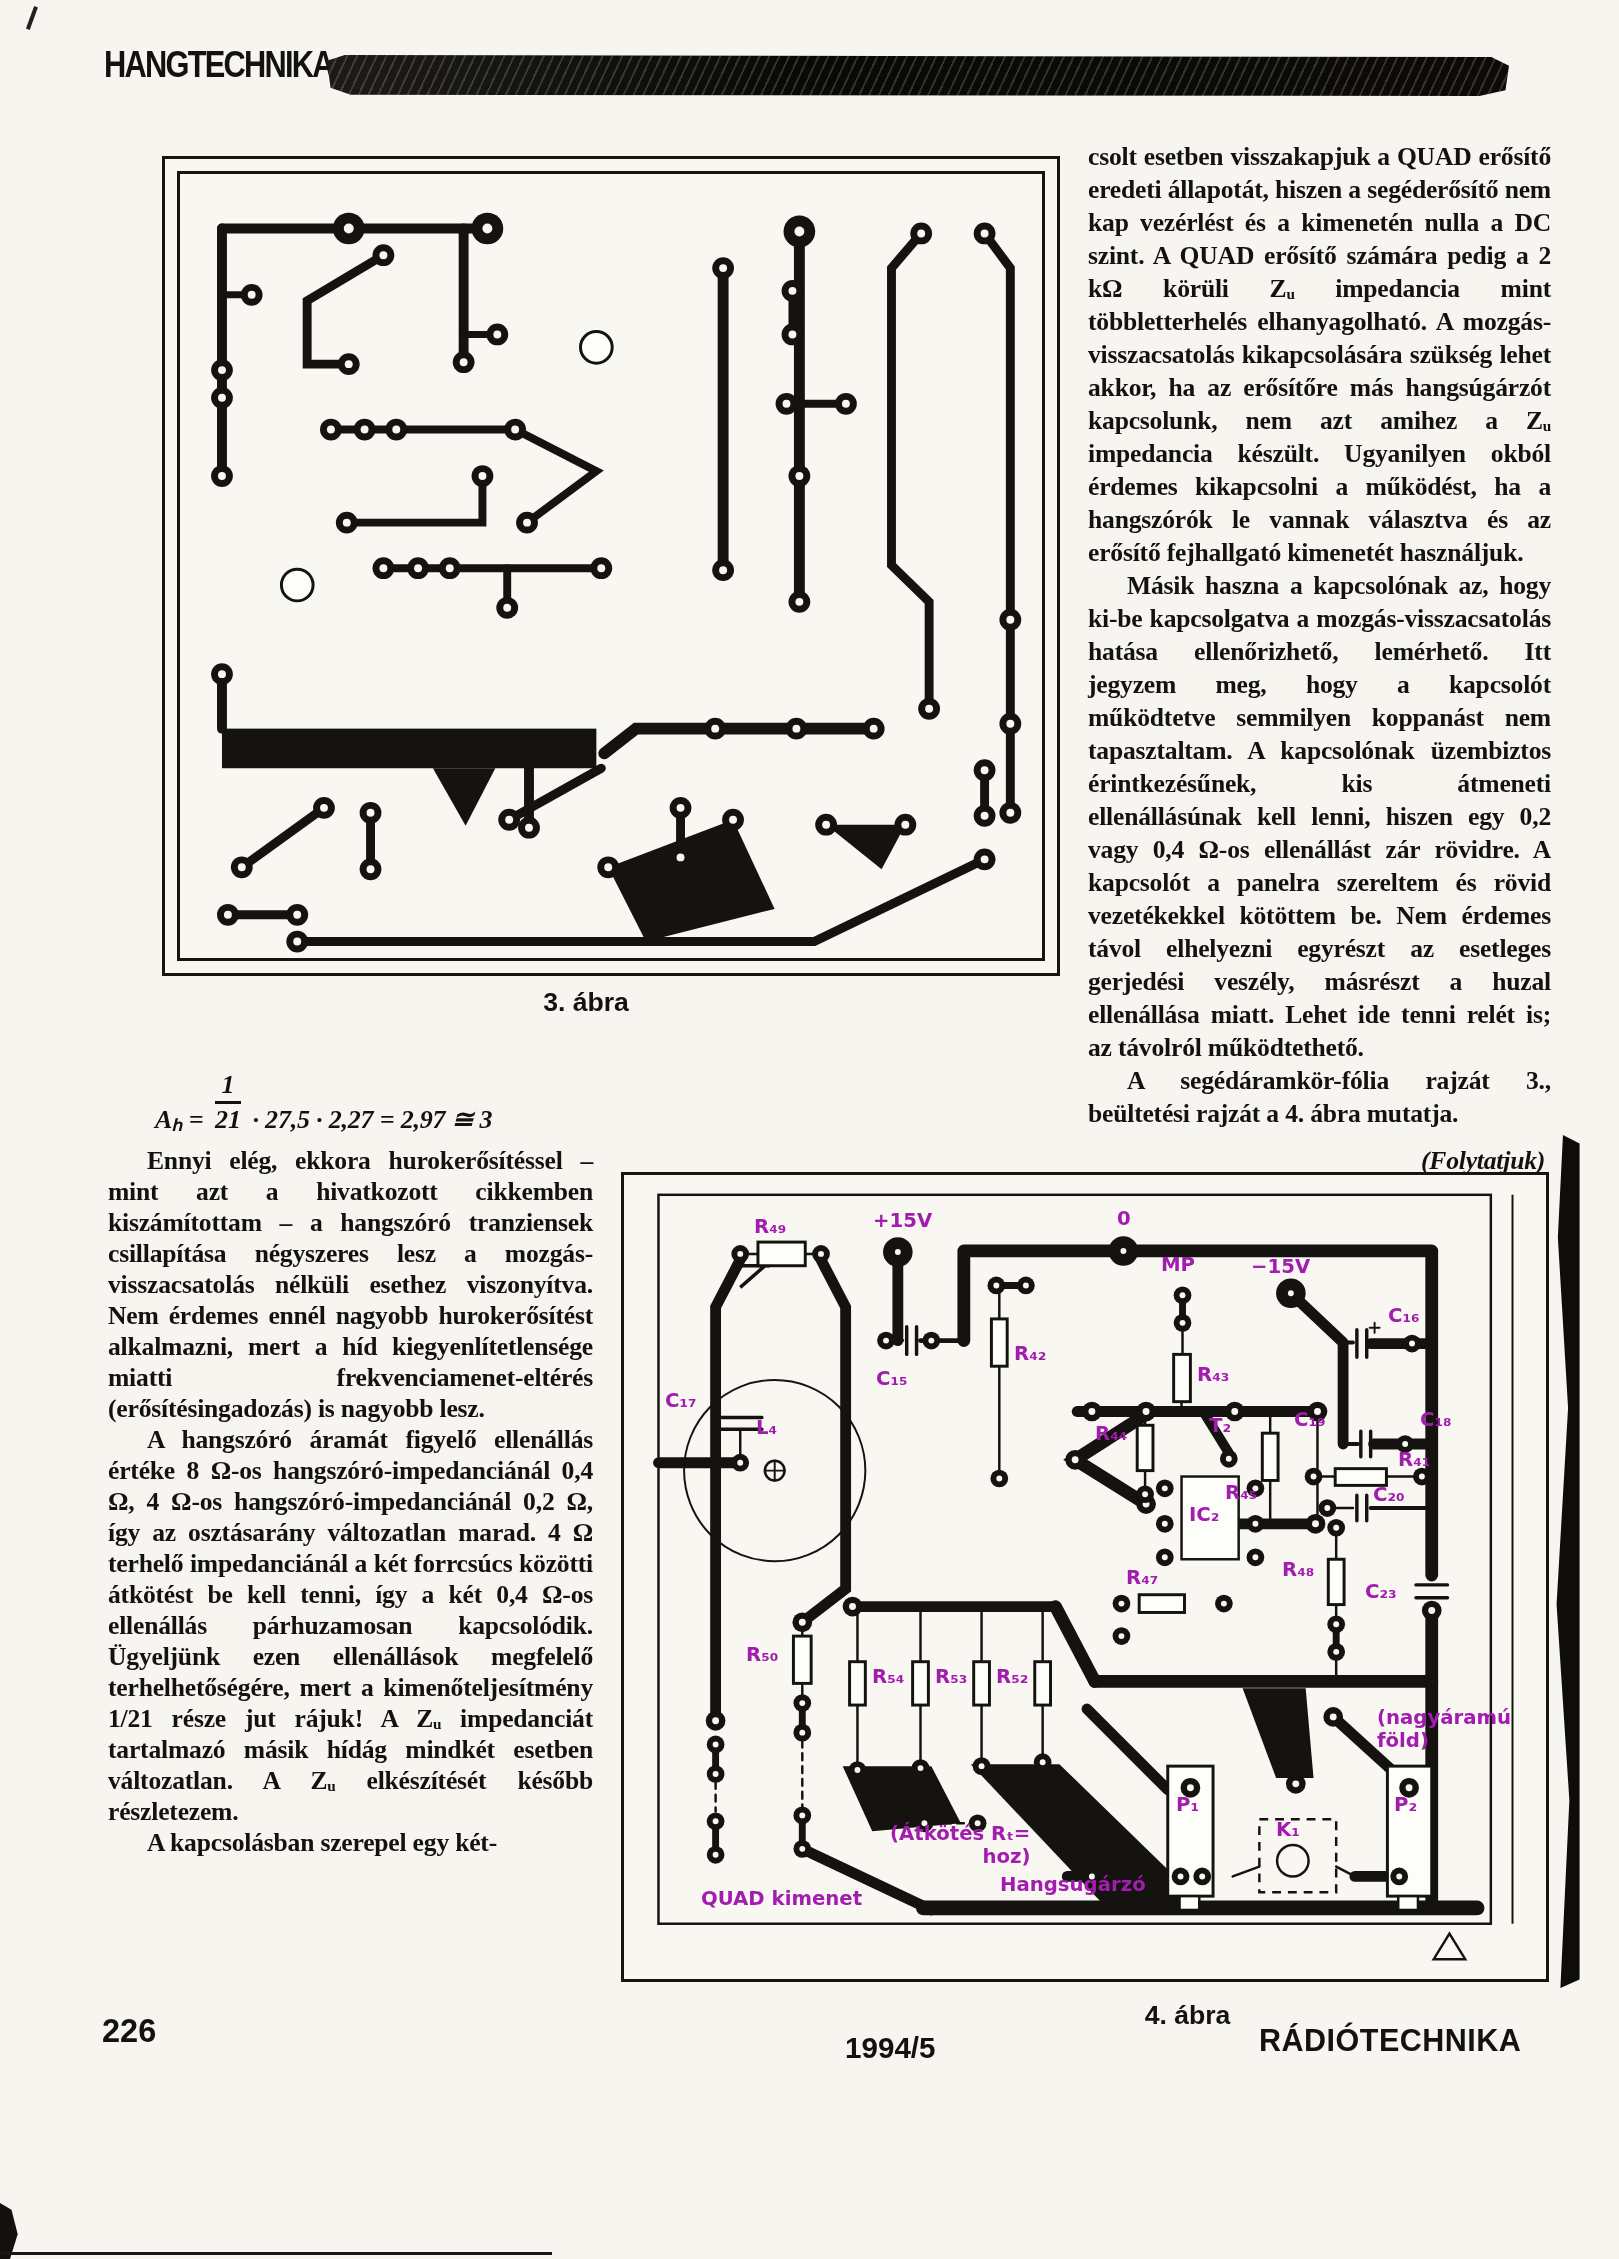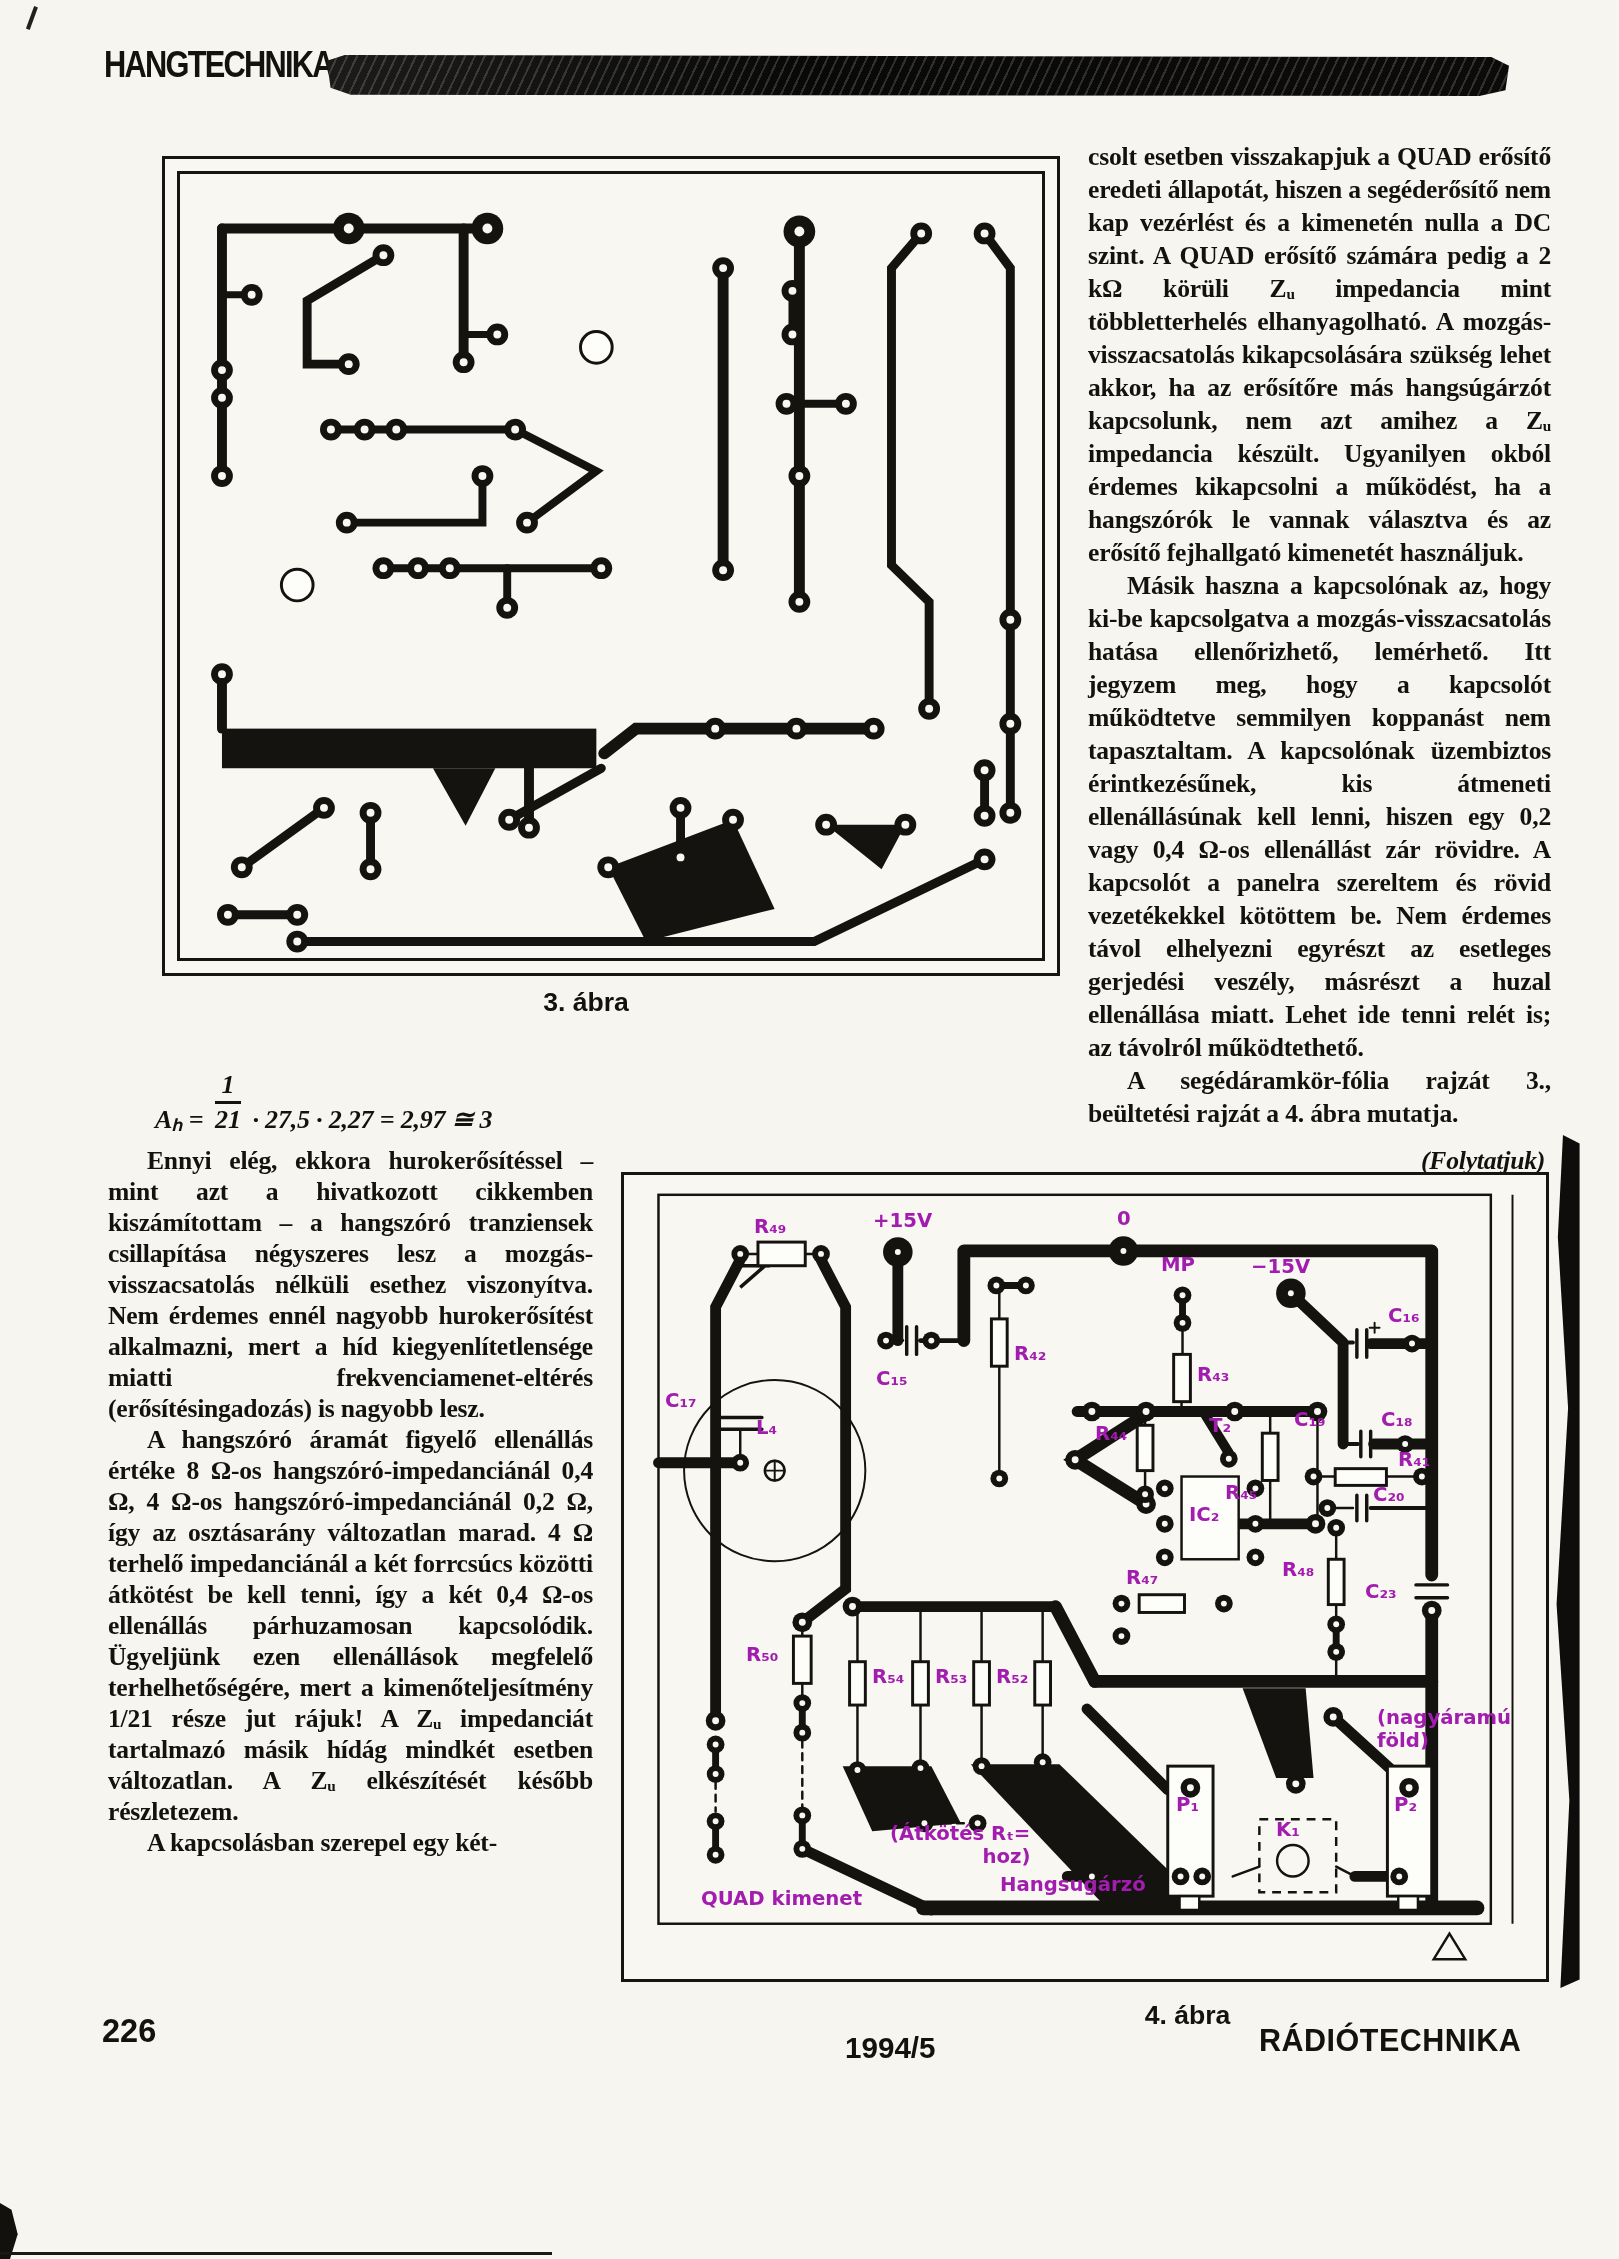--- a/index.html
+++ b/index.html
@@ -414,21 +414,21 @@
         <span class="fig4-label" style="left: 764px; top: 130px;">C₁₆</span>
         <span class="fig4-label" style="left: 390px; top: 168px;">R₄₂</span>
         <span class="fig4-label" style="left: 573px; top: 189px;">R₄₃</span>
         <span class="fig4-label" style="left: 132px; top: 242px;">L₄</span>
         <span class="fig4-label" style="left: 41px; top: 215px;">C₁₇</span>
         <span class="fig4-label" style="left: 471px; top: 248px;">R₄₄</span>
         <span class="fig4-label" style="left: 585px; top: 240px;">T₂</span>
         <span class="fig4-label" style="left: 670px; top: 234px;">C₁₉</span>
         <span class="fig4-label" style="left: 565px; top: 329px;">IC₂</span>
         <span class="fig4-label" style="left: 601px; top: 307px;">R₄₅</span>
-        <span class="fig4-label" style="left: 757px; top: 234px; text-align: right;">C₁₈</span>
+        <span class="fig4-label" style="left: 796px; top: 234px; text-align: right;">C₁₈</span>
         <span class="fig4-label" style="left: 774px; top: 274px;">R₄₁</span>
         <span class="fig4-label" style="left: 749px; top: 309px;">C₂₀</span>
         <span class="fig4-label" style="left: 502px; top: 392px;">R₄₇</span>
         <span class="fig4-label" style="left: 658px; top: 384px;">R₄₈</span>
         <span class="fig4-label" style="left: 741px; top: 406px;">C₂₃</span>
         <span class="fig4-label" style="left: 122px; top: 469px;">R₅₀</span>
         <span class="fig4-label" style="left: 248px; top: 491px;">R₅₄</span>
         <span class="fig4-label" style="left: 311px; top: 491px;">R₅₃</span>
         <span class="fig4-label" style="left: 372px; top: 491px;">R₅₂</span>
         <span class="fig4-label" style="left: 552px; top: 619px;">P₁</span>

